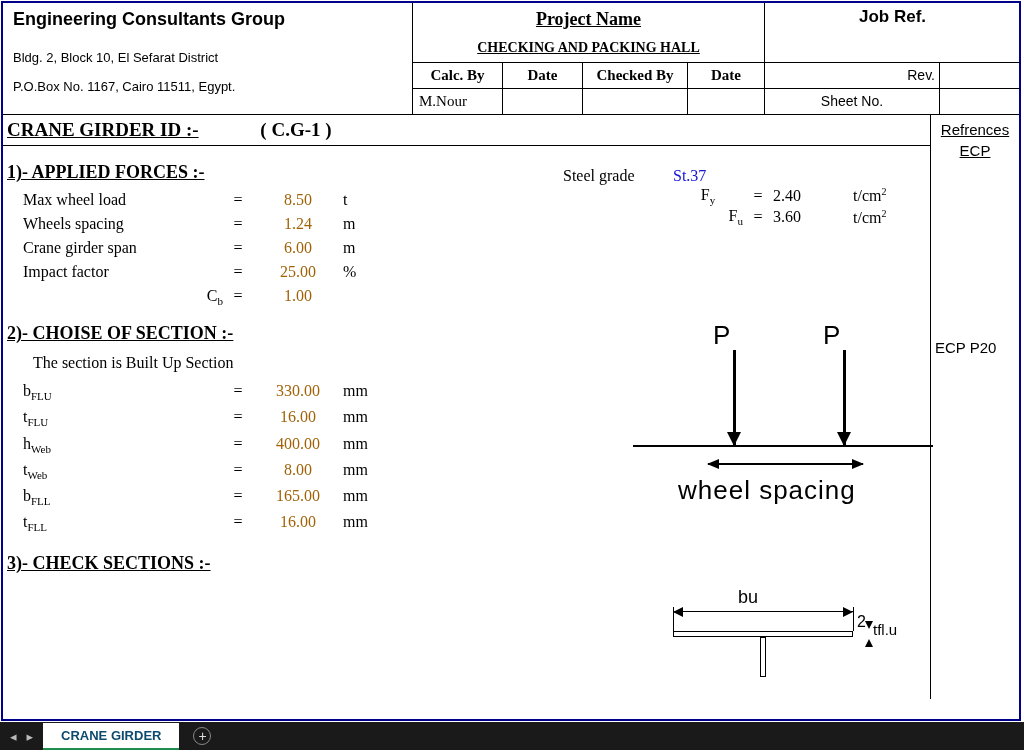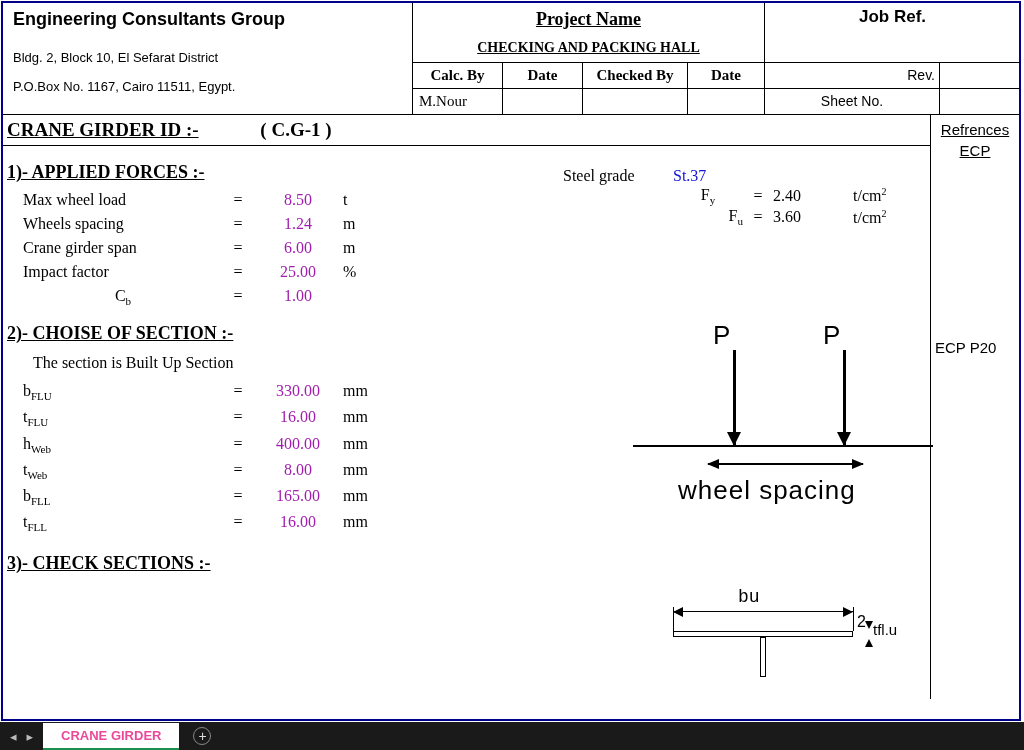--- a/index.html
+++ b/index.html
@@ -78,21 +78,21 @@
   .body-area { position: relative; height: calc(100% - 132px); }
   .main { position: absolute; left: 0; top: 0; width: 928px; height: 100%; border-right: 1px solid #000; }
   .refcol { position: absolute; right: 0; top: 0; width: 88px; height: 100%; font-size: 15px; padding: 6px 4px; font-family: Arial, sans-serif; }
   .refcol .u { text-decoration: underline; text-align: center; }
 
   .row1 { padding: 4px 4px; font-weight: bold; font-size: 19px; border-bottom: 1px solid #000;}
   .section-head { font-weight: bold; font-size: 18px; text-decoration: underline; margin: 16px 0 8px 4px; }
   .tbl { display: grid; grid-template-columns: 200px 30px 90px 50px; row-gap: 6px; margin-left: 20px; font-size: 16px;}
   .tbl .lab { text-align: left; }
   .tbl .eq { text-align: center; }
-  .tbl .val { text-align: center; color: #a21caf; }
+  .tbl .val { text-align: center; color: #a16207; }
   .tbl .unit { }
   sub { font-size: 11px; }
   sup { font-size: 10px; }
   .note { font-size: 16px; margin: 10px 0 10px 30px; }
 
   .steel-block {
     position: absolute; left: 560px; top: 52px; font-size: 16px;
     display: grid; grid-template-columns: 110px 70px 30px 80px 50px; row-gap: 1px; align-items: center;
   }
   .steel-block .v { color: #1414d8; }
@@ -114,21 +114,21 @@
     content: ""; position: absolute; top: -6px; width: 0; height: 0;
     border-top: 5px solid transparent; border-bottom: 5px solid transparent;
   }
   .diag1 .dim::before { left: -1px; border-right: 12px solid #000; }
   .diag1 .dim::after { right: -1px; border-left: 12px solid #000; }
 
   
   .diag2 { position: absolute; left: 640px; top: 470px; width: 280px; height: 90px; }
   .diag2 .flange { position: absolute; left: 30px; top: 46px; width: 180px; height: 6px; border: 1px solid #000; background: #fff;}
   .diag2 .web { position: absolute; left: 117px; top: 52px; width: 6px; height: 40px; border: 1px solid #000; background:#fff;}
-  .diag2 .bu { position: absolute; left: 95px; top: 2px; font-family: Liberation Mono, monospace; font-size: 18px; }
+  .diag2 .bu { position: absolute; left: 95px; top: 2px; font-family: Liberation Sans, sans-serif; font-size: 18px; }
   .diag2 .budim { position: absolute; left: 30px; top: 26px; width: 180px; border-top: 1px solid #000; }
   .diag2 .budim::before, .diag2 .budim::after {
     content: ""; position: absolute; top: -5px; border-top: 5px solid transparent; border-bottom: 5px solid transparent;
   }
   .diag2 .budim::before { left: 0; border-right: 10px solid #000; }
   .diag2 .budim::after  { right: 0; border-left: 10px solid #000; }
   .diag2 .tick { position: absolute; width: 1px; height: 24px; background: #000; top: 22px; }
   .diag2 .tickL { left: 30px; } .diag2 .tickR { left: 210px; }
   .diag2 .tfl { position: absolute; left: 230px; top: 36px; font-family: Arial, sans-serif; font-size: 15px; }
   .diag2 .two { position: absolute; left: 214px; top: 28px; font-family: Arial, sans-serif; font-size: 16px; }
@@ -139,21 +139,21 @@
   .diag2 .tarrow-down { top: 36px; border-top: 8px solid #000; }
   .diag2 .tarrow-up   { top: 54px; border-bottom: 8px solid #000; }
 
   
   .tabbar {
     position: absolute; left: 0; bottom: 0; width: 1024px; height: 28px;
     background: #1a1a1a; display: flex; align-items: center;
     font-family: "Segoe UI", Arial, sans-serif; font-size: 13px;
   }
   .tabnav { color: #bbb; padding: 0 10px; display: flex; gap: 10px; }
-  .tab { background: #fff; color: #ec4899; font-weight: 600; padding: 5px 18px; border-bottom: 2px solid #1d8e4d; }
+  .tab { background: #fff; color: #0c4a6e; font-weight: 600; padding: 5px 18px; border-bottom: 2px solid #1d8e4d; }
   .addtab {
     width: 18px; height: 18px; border: 1px solid #888; border-radius: 50%;
     color: #ddd; display: flex; align-items: center; justify-content: center;
     margin-left: 14px; font-size: 14px;
   }
 </style>
 </head>
 <body>
 
 <div class="page">
@@ -216,21 +216,21 @@
         <div class="lab">Crane girder span</div>
         <div class="eq">=</div>
         <div class="val">6.00</div>
         <div class="unit">m</div>
 
         <div class="lab">Impact factor</div>
         <div class="eq">=</div>
         <div class="val">25.00</div>
         <div class="unit">%</div>
 
-        <div class="lab" style="text-align:center;">C<sub>b</sub></div>
+        <div class="lab" style="text-align:right;">C<sub>b</sub></div>
         <div class="eq">=</div>
         <div class="val">1.00</div>
         <div class="unit"></div>
       </div>
 
       <div class="section-head">2)- CHOISE OF SECTION :-</div>
       <div class="note">The section is Built Up Section</div>
 
       <div class="tbl" style="">
         <div class="lab">b<sub>FLU</sub></div>

